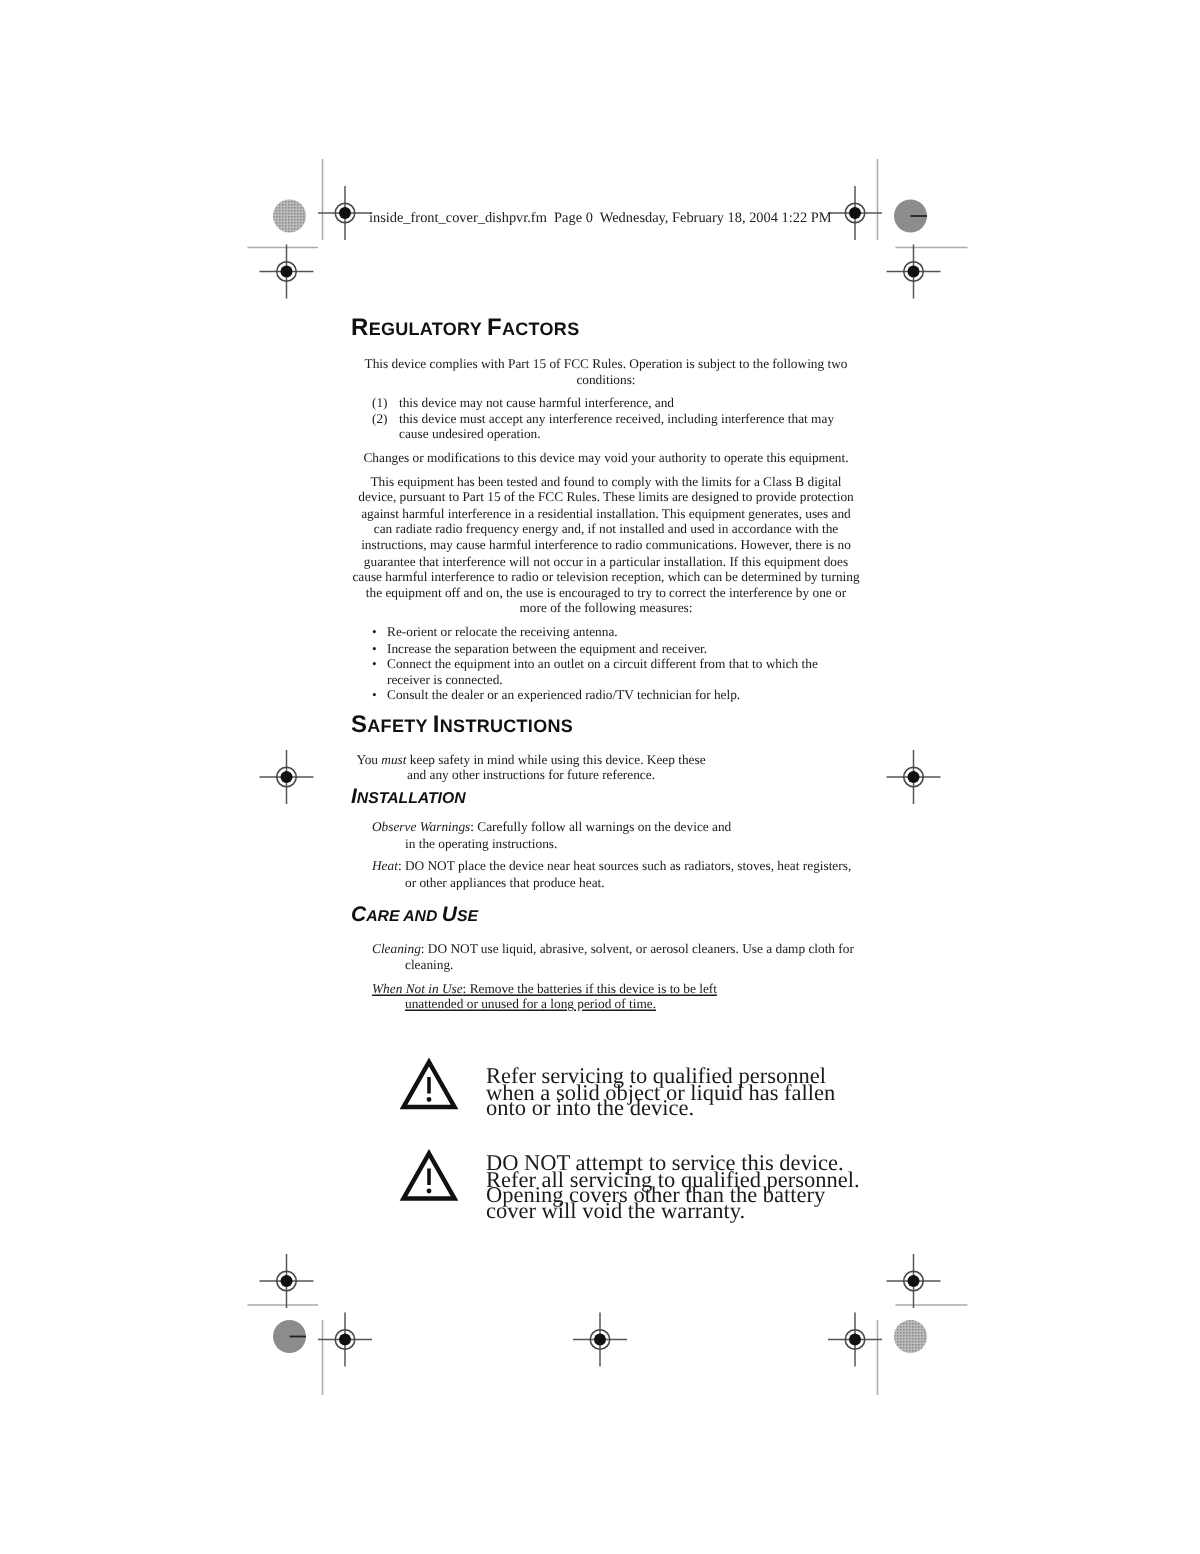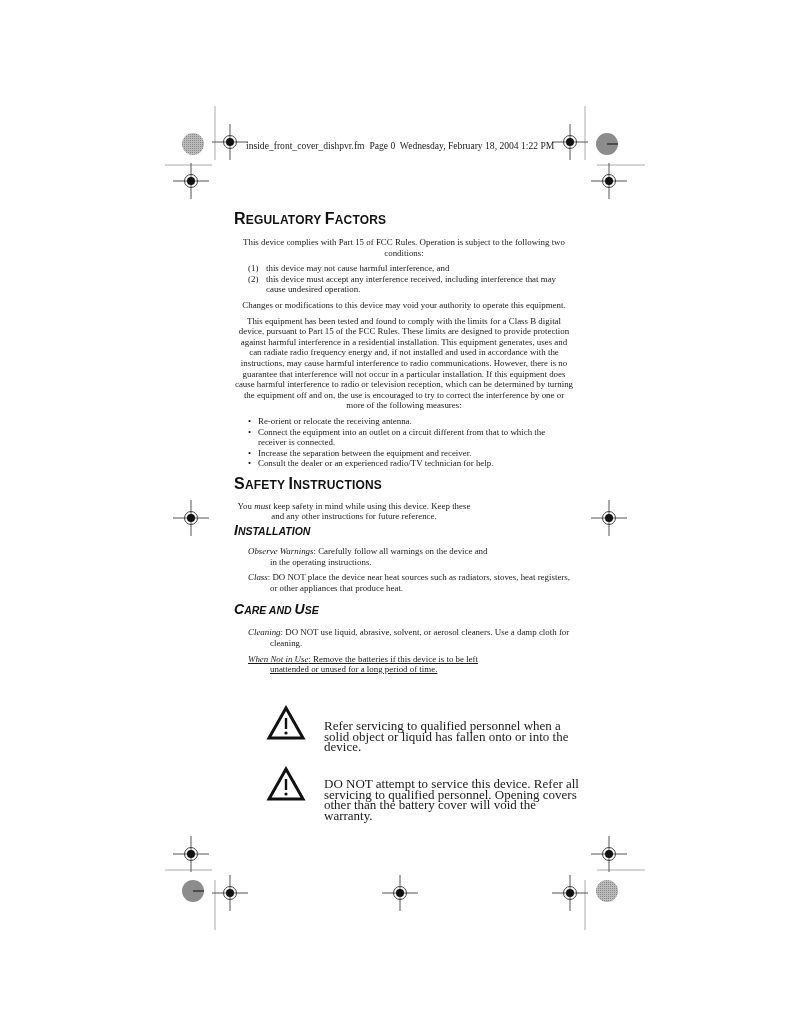--- a/index.html
+++ b/index.html
@@ -16,21 +16,21 @@
   ol.num { list-style:none; margin:0; padding:0; }
   ol.num li { font-size:8.9px; line-height:10.6px; position:relative; padding-left:32px; }
   ol.num li .n { position:absolute; left:14px; }
   ul.bul { list-style:none; margin:0; padding:0; }
   ul.bul li { font-size:8.9px; line-height:10.6px; position:relative; padding-left:24px; }
   ul.bul li::before { content:"•"; position:absolute; left:14px; }
   .defi { font-size:8.9px; line-height:10.6px; padding-left:36px; text-indent:-22px; margin-left:0; }
   .defi em { font-style:italic; }
   .warn { position:absolute; left:266px; width:310px; }
   .warn .tri { position:absolute; left:0; top:0; width:40px; height:36px; }
-  .warn .wt { position:absolute; left:58px; top:16px; width:260px; font-size:13px; line-height:10.6px; }
+  .warn .wt { position:absolute; left:58px; top:8px; width:260px; font-size:15px; line-height:10.6px; }
 </style>
 </head>
 <body>
 
 <svg class="abs" width="800" height="1036" style="left:0;top:0;">
   <defs>
     <pattern id="stripes" width="2" height="2" patternUnits="userSpaceOnUse">
       <rect width="2" height="2" fill="#bbb"></rect>
         <rect width="1" height="1" fill="#888"></rect>
     </pattern>
@@ -91,40 +91,40 @@
     <li><span class="n">(1)</span><span>this device may not cause harmful interference, and</span></li>
     <li><span class="n">(2)</span><span>this device must accept any interference received, including interference that may cause undesired operation.</span></li>
   </ol>
 
   <p class="body" style="margin-top:5px;">Changes or modifications to this device may void your authority to operate this equipment.</p>
 
   <p class="body" style="margin-top:5px;">This equipment has been tested and found to comply with the limits for a Class B digital device, pursuant to Part 15 of the FCC Rules. These limits are designed to provide protection against harmful interference in a residential installation. This equipment generates, uses and can radiate radio frequency energy and, if not installed and used in accordance with the instructions, may cause harmful interference to radio communications. However, there is no guarantee that interference will not occur in a particular installation. If this equipment does cause harmful interference to radio or television reception, which can be determined by turning the equipment off and on, the use is encouraged to try to correct the interference by one or more of the following measures:</p>
 
   <ul class="bul" style="margin-top:5px;">
     <li>Re-orient or relocate the receiving antenna.</li>
+    <li>Increase the separation between the equipment and receiver.</li>
     <li>Connect the equipment into an outlet on a circuit different from that to which the receiver is connected.</li>
-    <li>Increase the separation between the equipment and receiver.</li>
     <li>Consult the dealer or an experienced radio/TV technician for help.</li>
   </ul>
 
   <h1 class="sec" style="margin-top:6px;">
     <span class="cap">S</span><span>AFETY </span><span class="cap">I</span><span>NSTRUCTIONS</span>
   </h1>
 
   <p class="body" style="margin-top:8px; width:240px;">
     <span>You </span><em>must</em><span> keep safety in mind while using this device. Keep these and any other instructions for future reference.</span>
   </p>
 
   <h2 class="sub" style="">
     <span class="cap">I</span><span>NSTALLATION</span>
   </h2>
 
   <div style="margin-top:8px;">
     <div class="defi" style="width:220px;"><em>Observe Warnings</em><span>: Carefully follow all warnings on the device and in the operating instructions.</span></div>
-    <div class="defi" style="margin-top:5px;"><em>Class</em><span>: DO NOT place the device near heat sources such as radiators, stoves, heat registers, or other appliances that produce heat.</span></div>
+    <div class="defi" style="margin-top:5px;"><em>Heat</em><span>: DO NOT place the device near heat sources such as radiators, stoves, heat registers, or other appliances that produce heat.</span></div>
   </div>
 
   <h2 class="sub" style="margin-top:8px;font-style:italic;">
     <span class="cap">C</span><span>ARE AND </span><span class="cap">U</span><span>SE</span>
   </h2>
 
   <div style="margin-top:10px;">
     <div class="defi"><em>Cleaning</em><span>: DO NOT use liquid, abrasive, solvent, or aerosol cleaners. Use a damp cloth for cleaning.</span></div>
     <div class="defi" style="margin-top:5px; width:220px;text-decoration:underline;"><em>When Not in Use</em><span>: Remove the batteries if this device is to be left unattended or unused for a long period of time.</span></div>
   </div>

